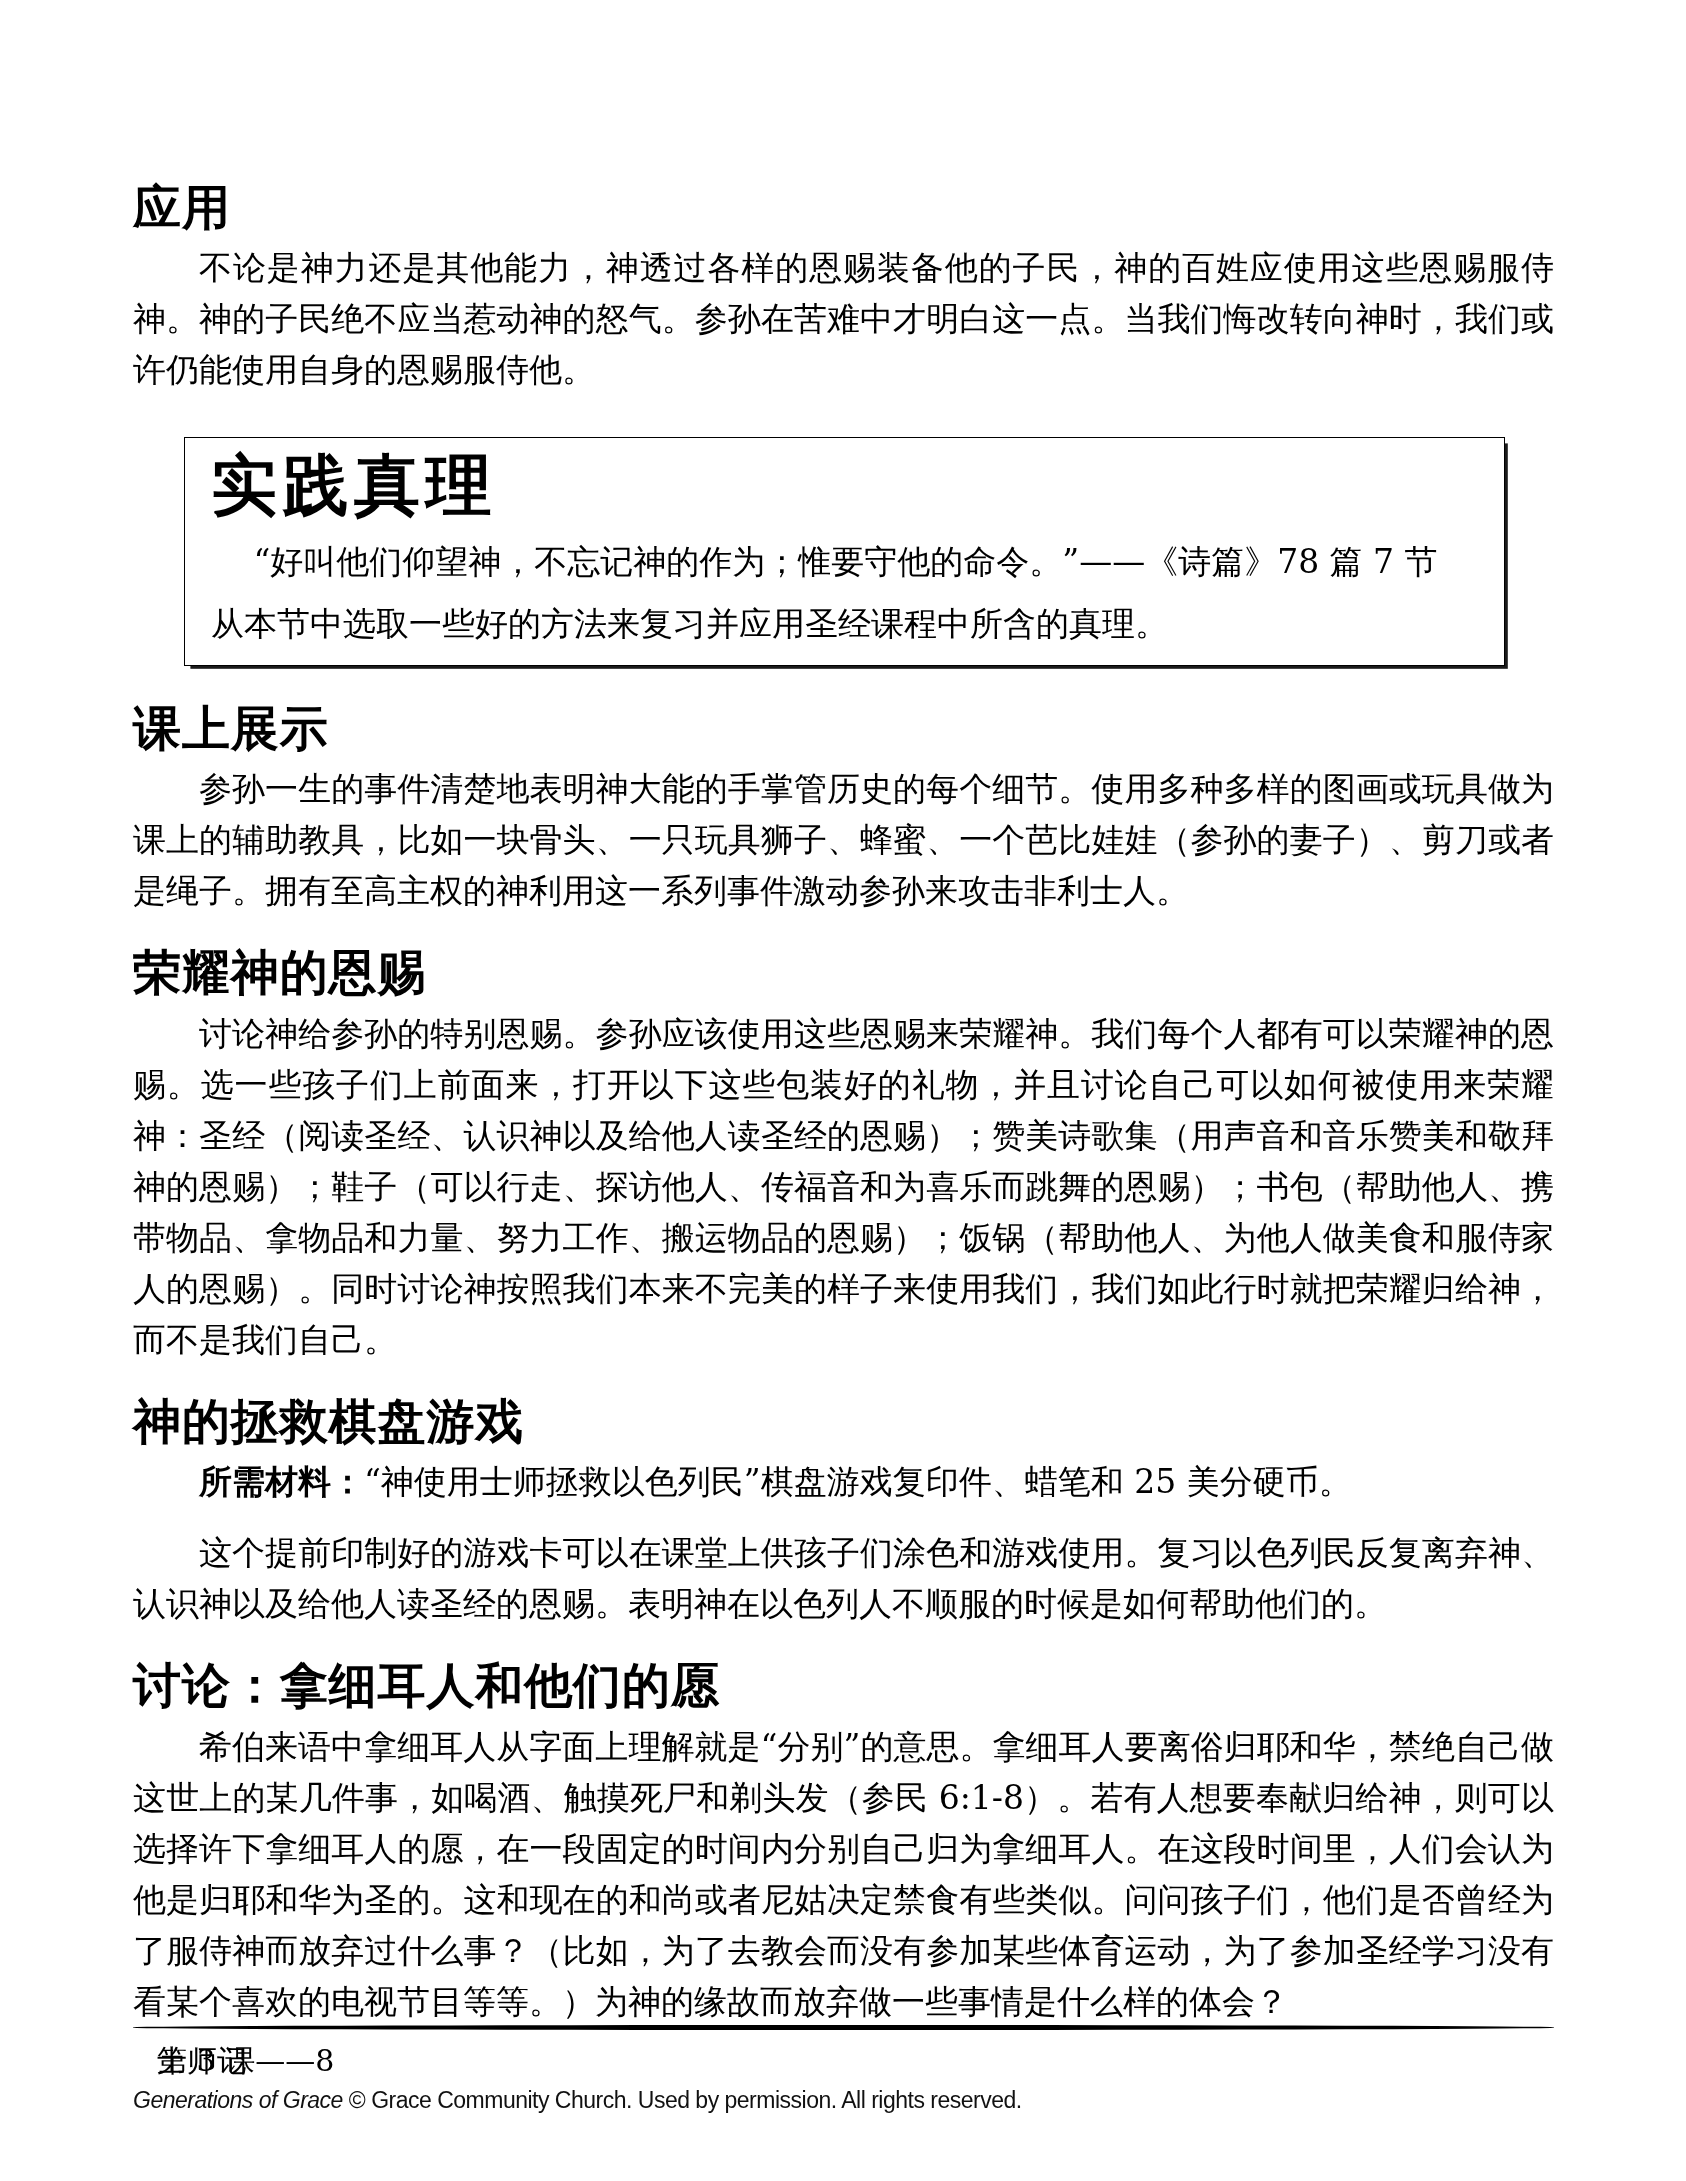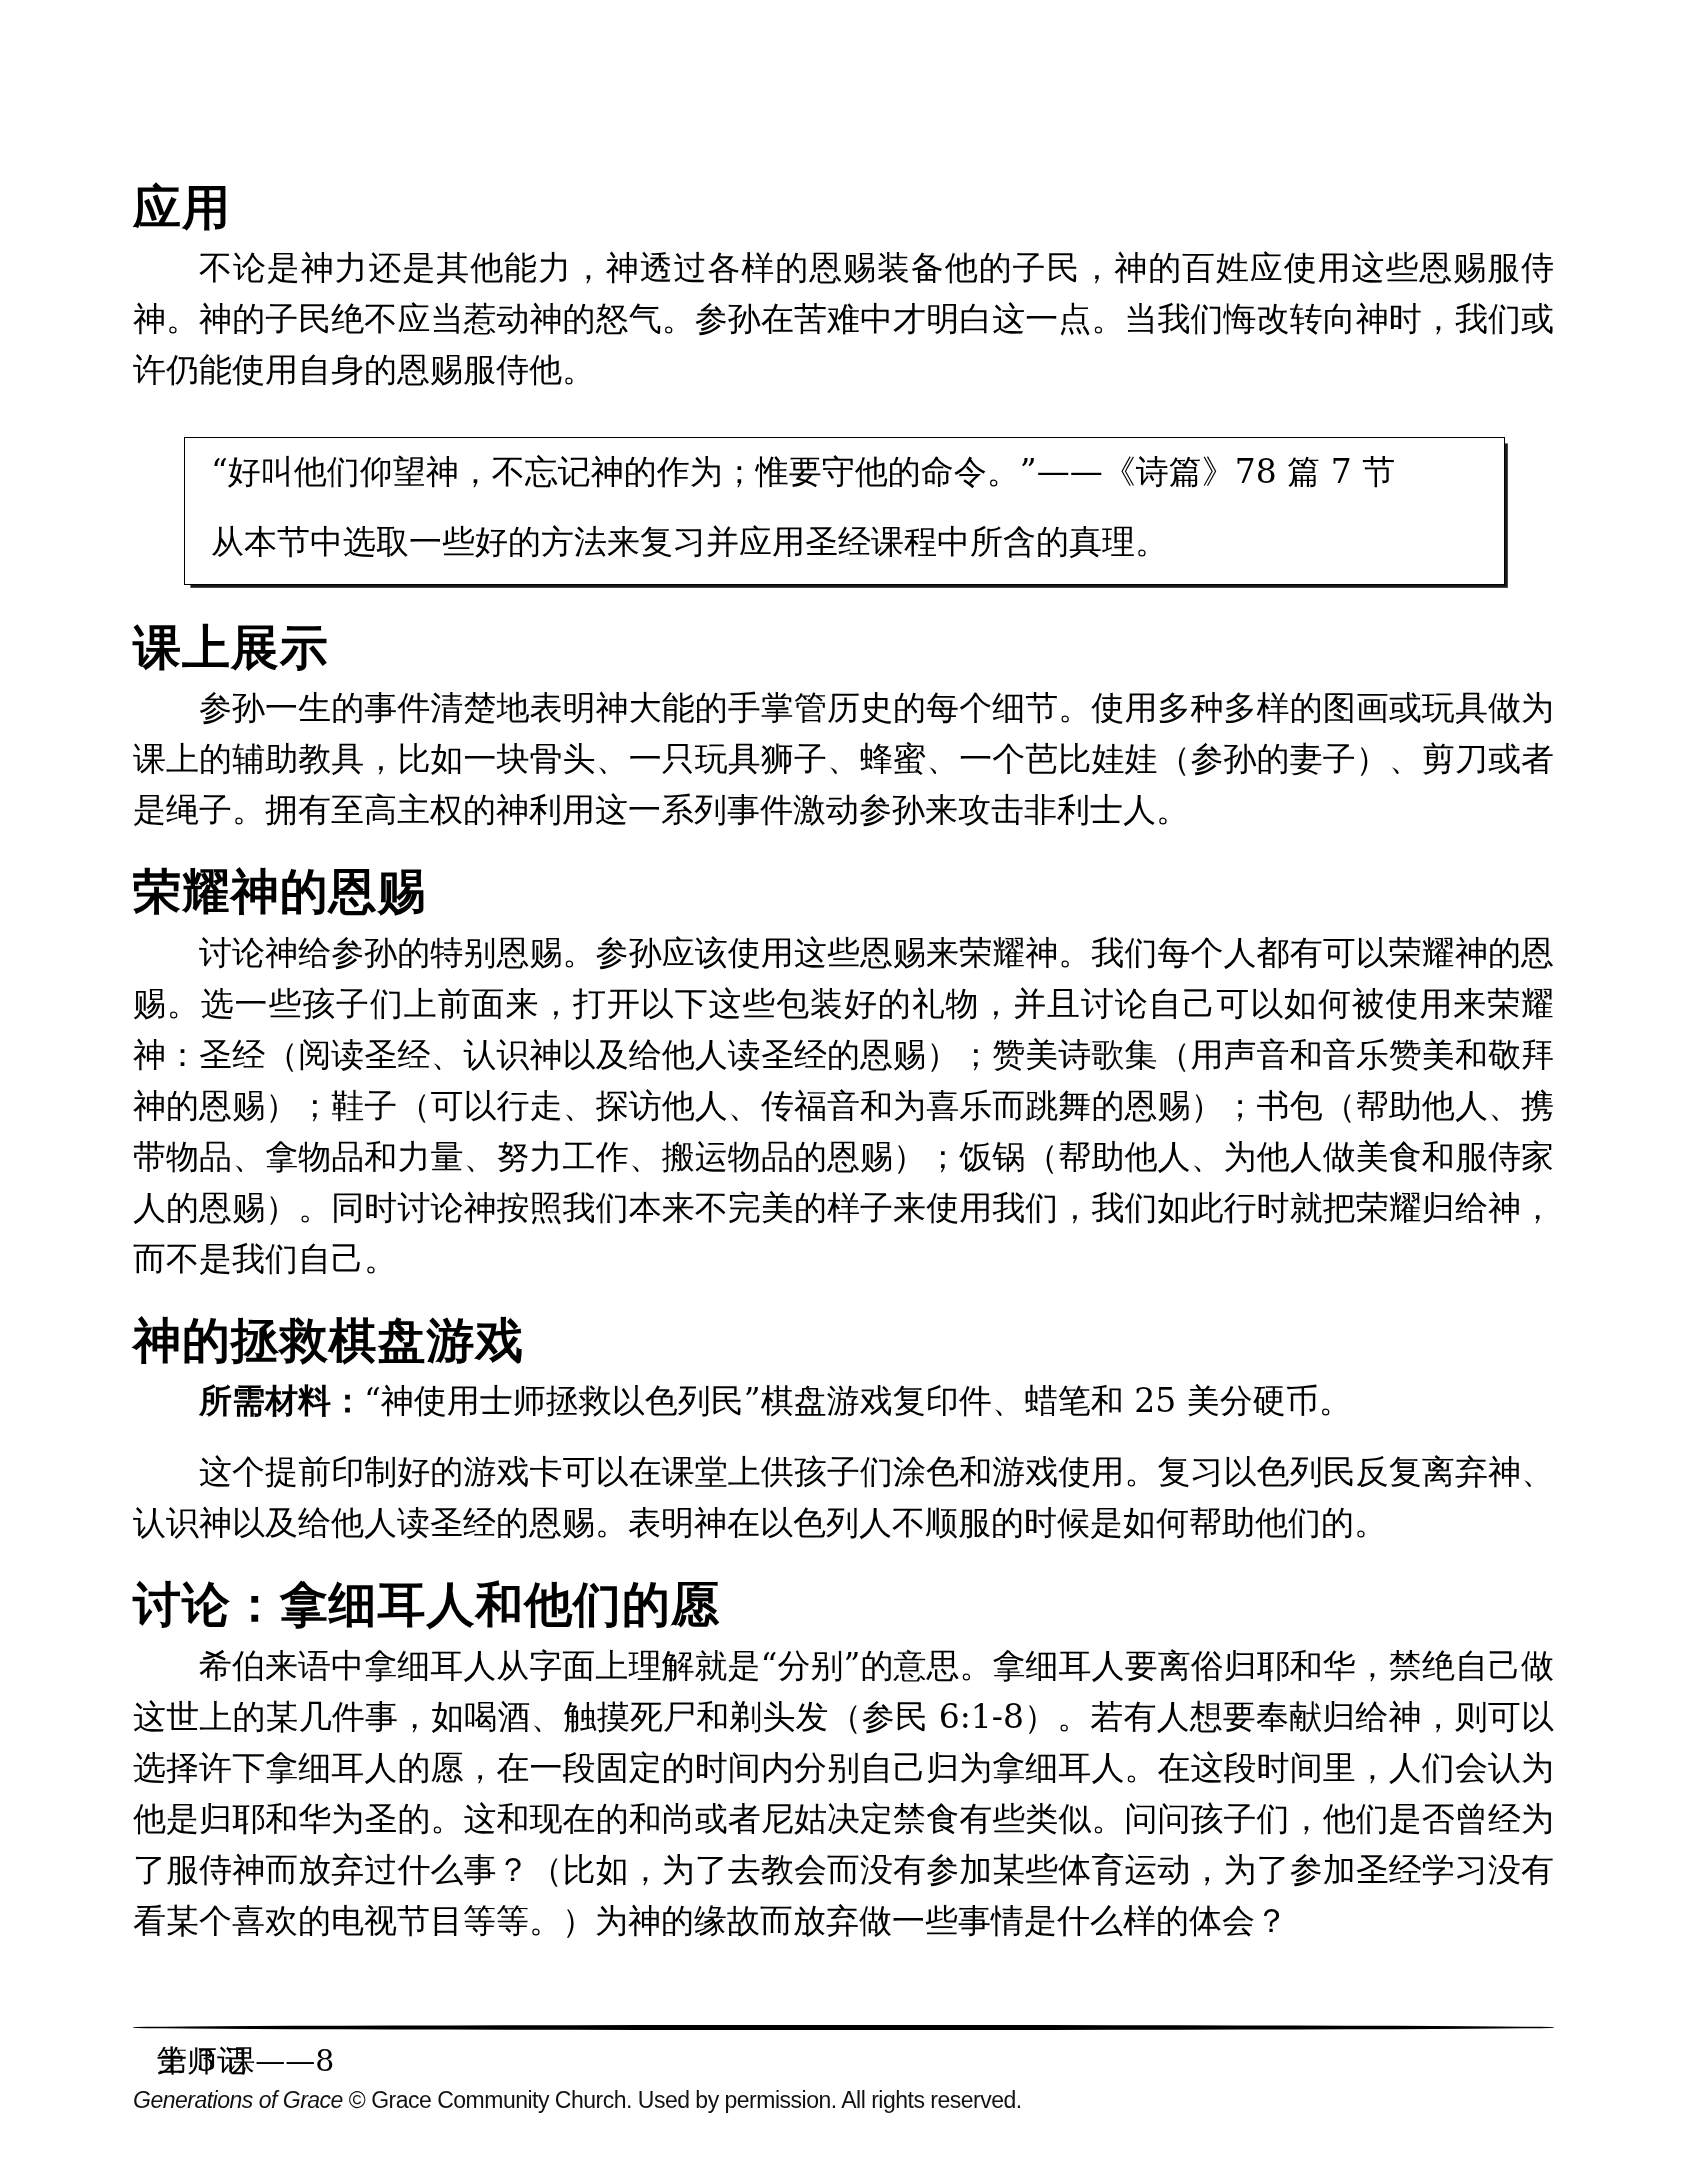--- a/index.html
+++ b/index.html
@@ -40,21 +40,22 @@
   .truth-box-title{
     font-size:66px;
     font-weight:900;
     line-height:1.1;
     margin:0 0 16.5px 0;
     letter-spacing:5.5px;
   }
   .truth-box-verse{
     font-size:33px;
     line-height:46px;
-    margin:0 0 24px 0;
+    margin:0 0 16px 0;
+    text-align:center;
   }
   .truth-box-instruction{
     font-size:33px;
     line-height:46px;
     margin:0;
   }
   .materials-line{
     font-size:33px;
     line-height:51px;
     text-indent:2em;
@@ -98,20 +99,21 @@
 <body>
 
 <div class="page">
 
   <section>
     <h2 class="section-heading first">应用</h2>
     <p class="body-para">不论是神力还是其他能力，神透过各样的恩赐装备他的子民，神的百姓应使用这些恩赐服侍神。神的子民绝不应当惹动神的怒气。参孙在苦难中才明白这一点。当我们悔改转向神时，我们或许仍能使用自身的恩赐服侍他。</p>
   </section>
 
   <section class="truth-box">
+    <h1 class="truth-box-title">实践真理</h1>
     <p class="truth-box-verse">“好叫他们仰望神，不忘记神的作为；惟要守他的命令。”——《诗篇》78 篇 7 节</p>
     <p class="truth-box-instruction">从本节中选取一些好的方法来复习并应用圣经课程中所含的真理。</p>
   </section>
 
   <section>
     <h2 class="section-heading">课上展示</h2>
     <p class="body-para">参孙一生的事件清楚地表明神大能的手掌管历史的每个细节。使用多种多样的图画或玩具做为课上的辅助教具，比如一块骨头、一只玩具狮子、蜂蜜、一个芭比娃娃（参孙的妻子）、剪刀或者是绳子。拥有至高主权的神利用这一系列事件激动参孙来攻击非利士人。</p>
   </section>
 
   <section>

